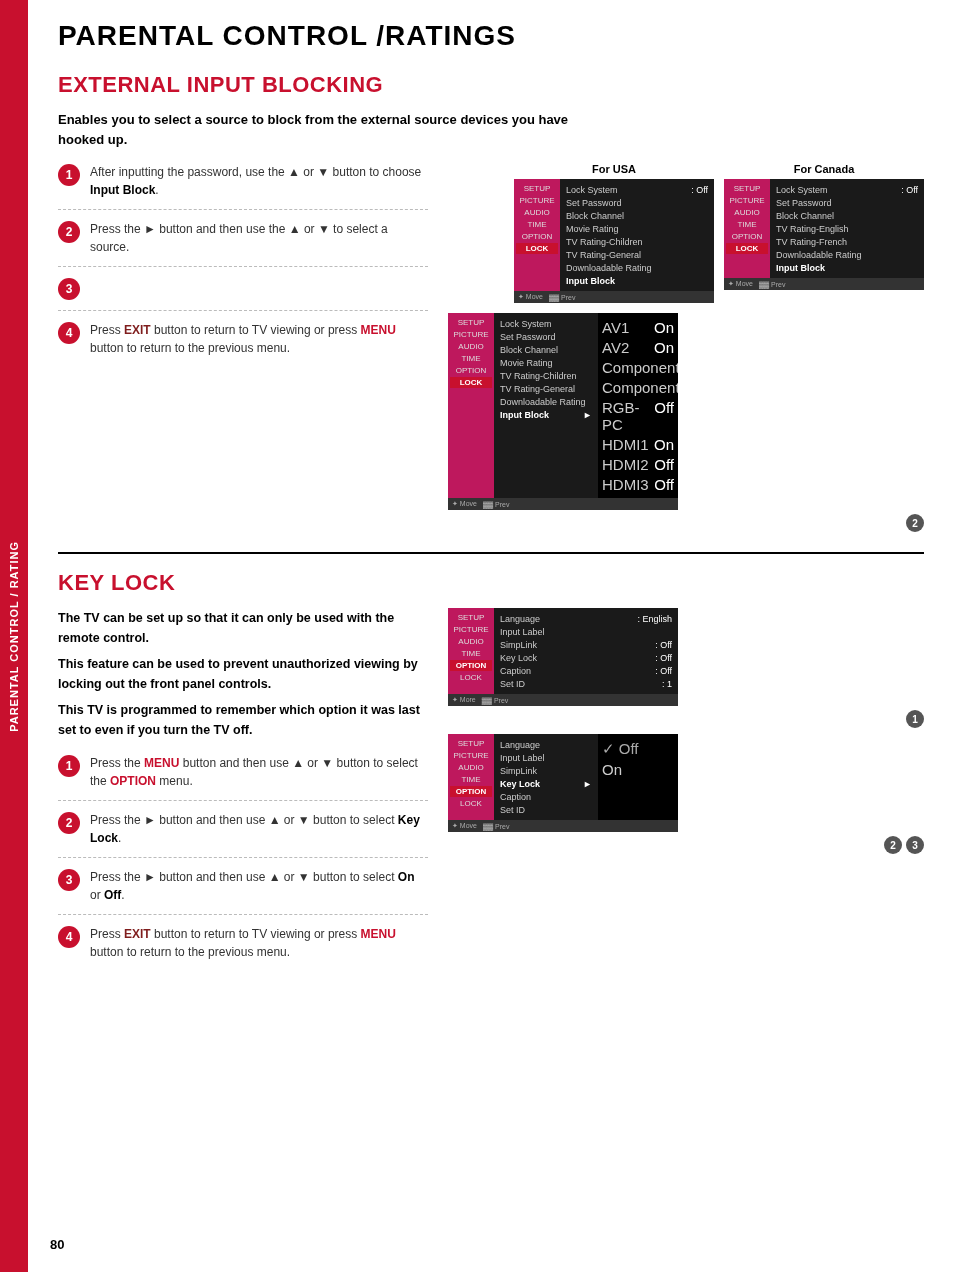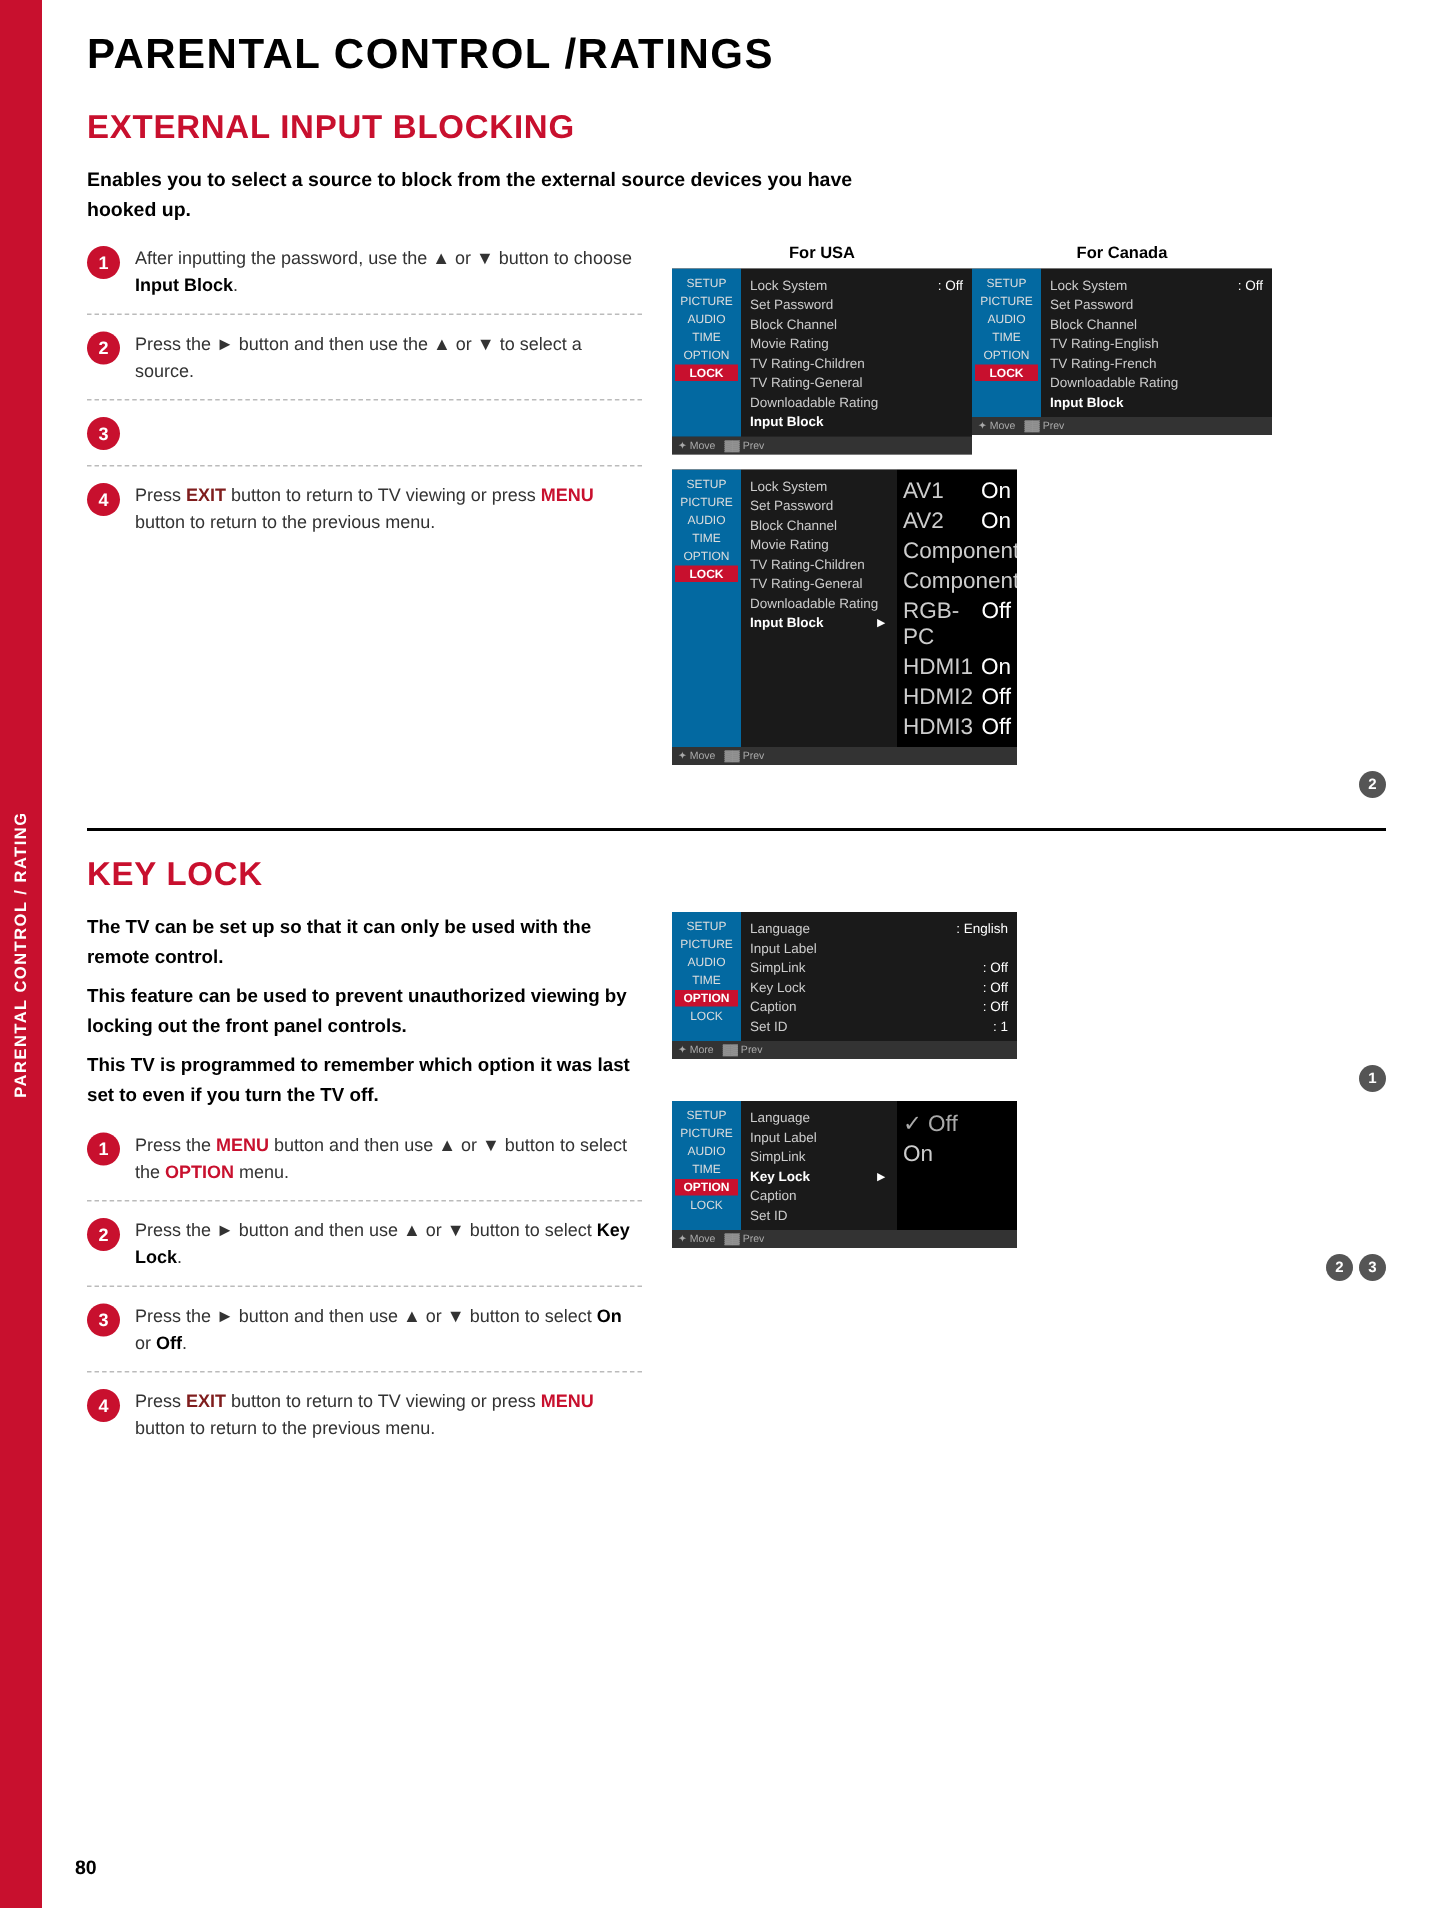--- a/index.html
+++ b/index.html
@@ -137,21 +137,23 @@
     }
 
     .step-text .option-word {
       color: #c8102e;
       font-weight: bold;
     }
 
     
     .screenshot-group {
       display: flex;
+      gap: 10px;
       margin-bottom: 10px;
+      justify-content: flex-end;
     }
 
     .screenshot-panel {
       background: #2a2a2a;
       color: #fff;
       font-size: 10px;
       width: 200px;
       overflow: hidden;
     }
 
@@ -165,21 +167,21 @@
       font-weight: bold;
       color: #000;
       margin-bottom: 4px;
     }
 
     .panel-inner {
       display: flex;
     }
 
     .panel-sidebar {
-      background: #0369a1;
+      background: #be185d;
       width: 46px;
       padding: 4px 2px;
       display: flex;
       flex-direction: column;
       gap: 1px;
     }
 
     .panel-sidebar-item {
       font-size: 8px;
       color: #ddd;

